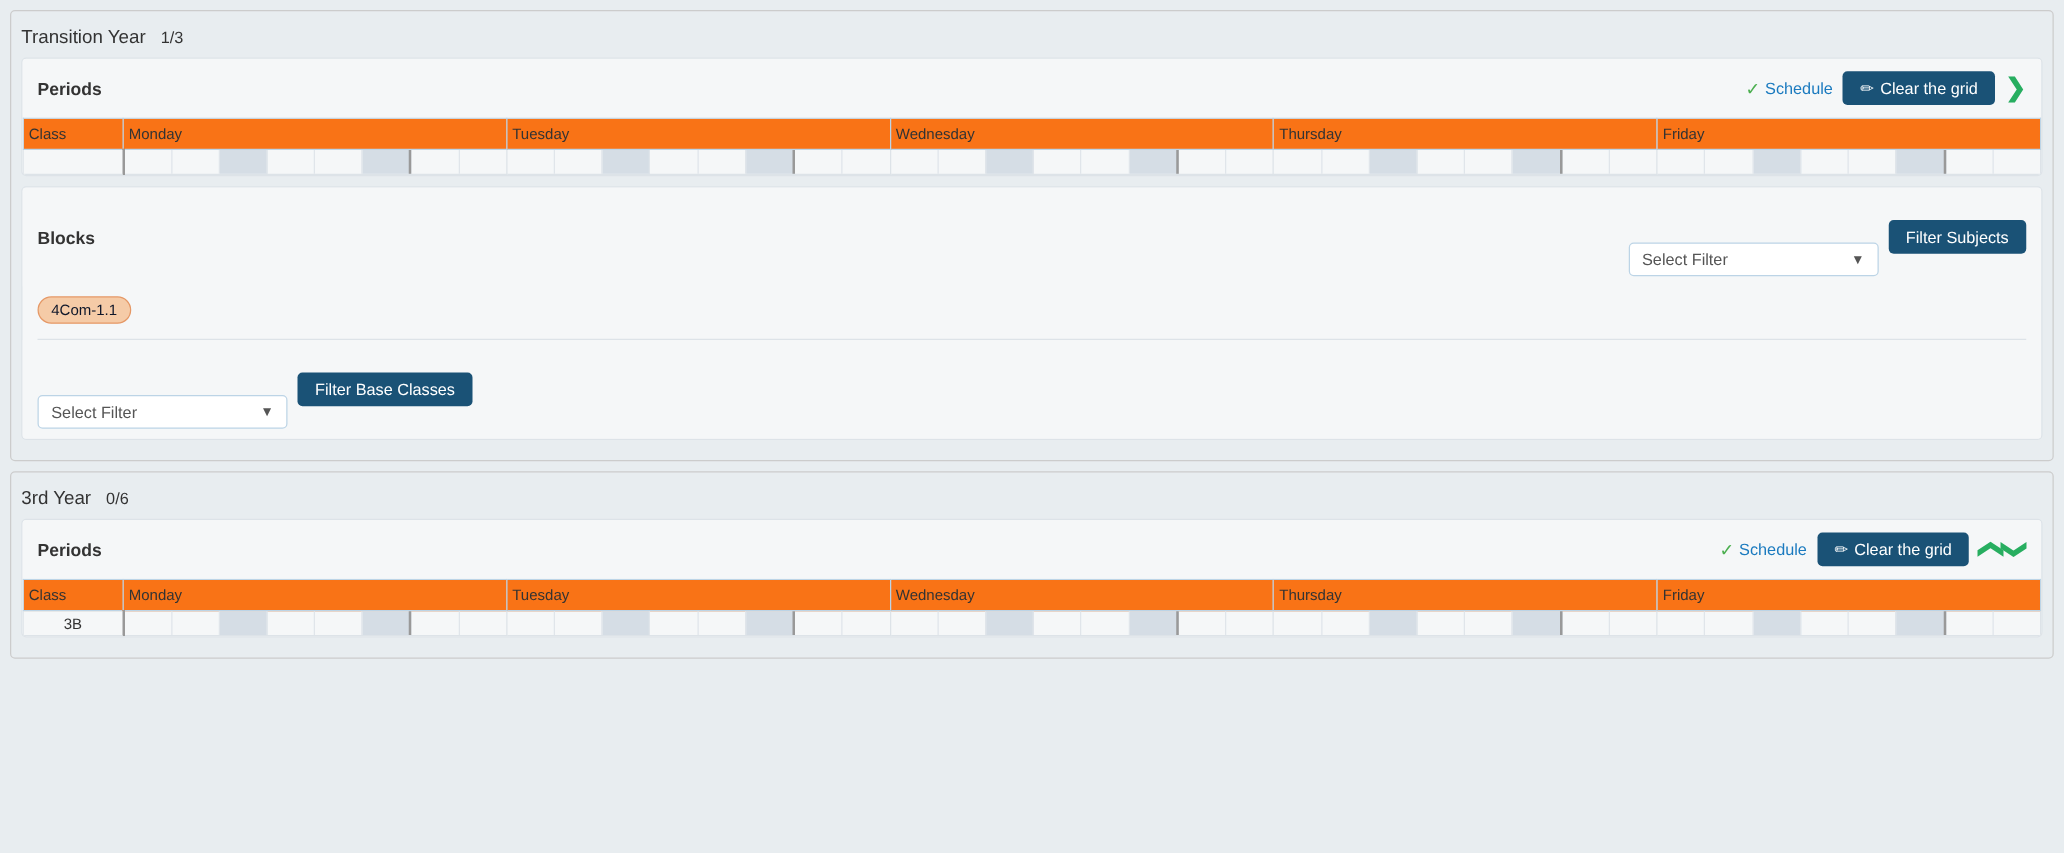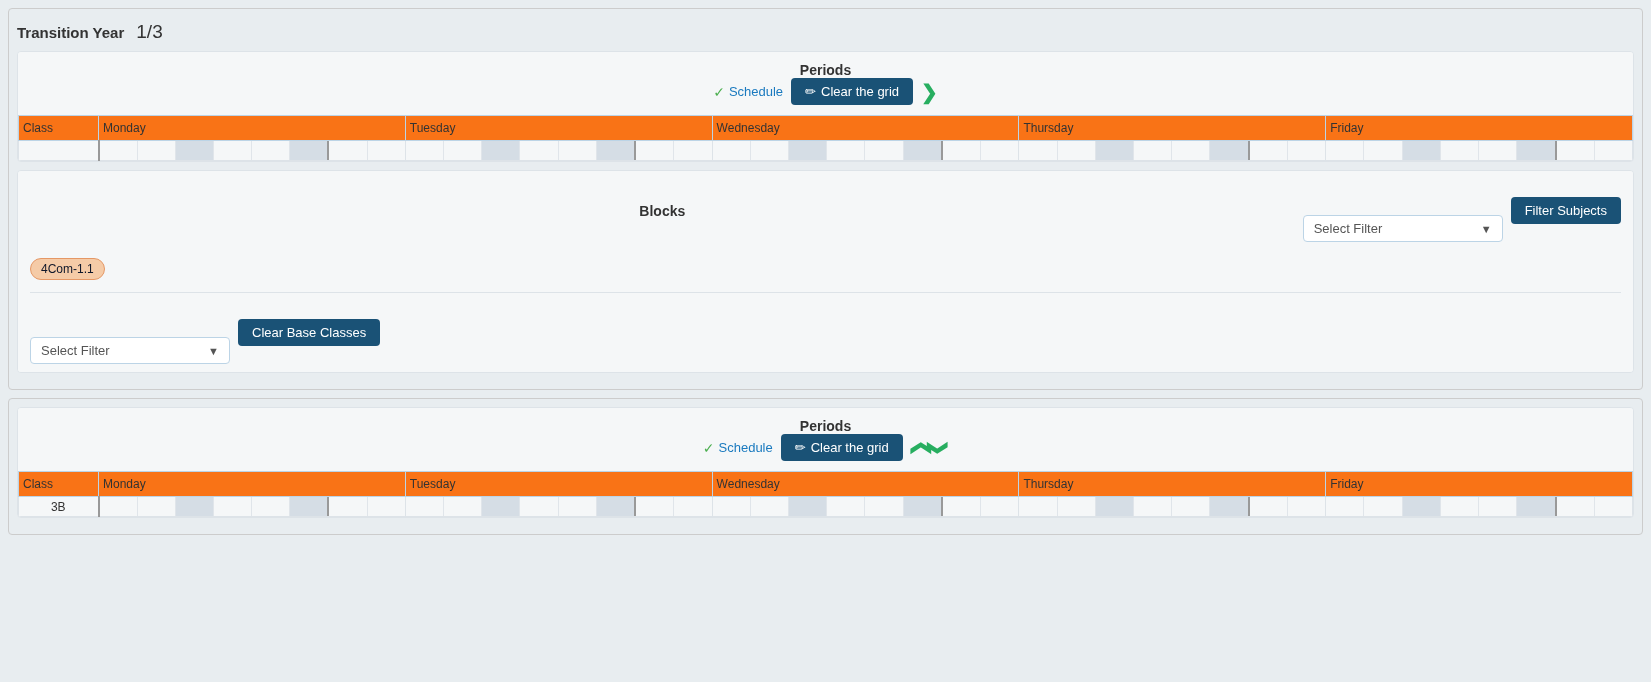--- a/index.html
+++ b/index.html
@@ -26,43 +26,43 @@
 
     .year-header {
       display: flex;
       align-items: center;
       gap: 12px;
       padding: 4px 0 8px 0;
     }
 
     .year-title {
       font-size: 15px;
-      font-weight: 700;
+      font-weight: 400;
       color: #333;
     }
 
     .year-count {
-      font-size: 19px;
+      font-size: 13px;
       color: #333;
     }
 
     .panel {
       background: #f5f7f8;
       border: 1px solid #dde3e8;
       border-radius: 4px;
       margin-bottom: 8px;
       overflow: hidden;
     }
 
     .panel-header {
       display: flex;
       align-items: center;
+      justify-content: space-between;
       padding: 10px 12px;
       background: #f5f7f8;
-      flex-direction: column;
     }
 
     .panel-title {
       font-size: 14px;
       font-weight: 600;
       color: #333;
     }
 
     .panel-actions {
       display: flex;
@@ -189,21 +189,20 @@
       padding: 8px 12px;
       gap: 8px;
       background: #f5f7f8;
     }
 
     .filter-label {
       font-size: 14px;
       font-weight: 600;
       color: #333;
       flex: 1;
-      text-align: center;
     }
 
     .select-filter {
       display: flex;
       align-items: center;
       border: 1px solid #bcd4e6;
       border-radius: 4px;
       background: white;
       padding: 5px 10px;
       cursor: pointer;
@@ -366,26 +365,30 @@
       <div class="blocks-content">
         <span class="block-tag">4Com-1.1</span>
       </div>
       <div class="divider-line"></div>
 
       <div class="filter-row core-section">
         <div class="select-filter">
           <span>Select Filter</span>
           <span class="dropdown-arrow">▼</span>
         </div>
-        <button class="btn-filter">Clear Base Classes</button>
+        <button class="btn-filter">Filter Base Classes</button>
       </div>
     </div>
   </div>
 
   <div class="year-section">
+    <div class="year-header">
+      <span class="year-title">3rd Year</span>
+      <span class="year-count">0/6</span>
+    </div>
 
     <div class="panel">
       <div class="panel-header">
         <span class="panel-title">Periods</span>
         <div class="panel-actions">
           <a class="schedule-link">
             <span class="schedule-check">✓</span>
             <span>Schedule</span>
           </a>
           <button class="btn-clear">

